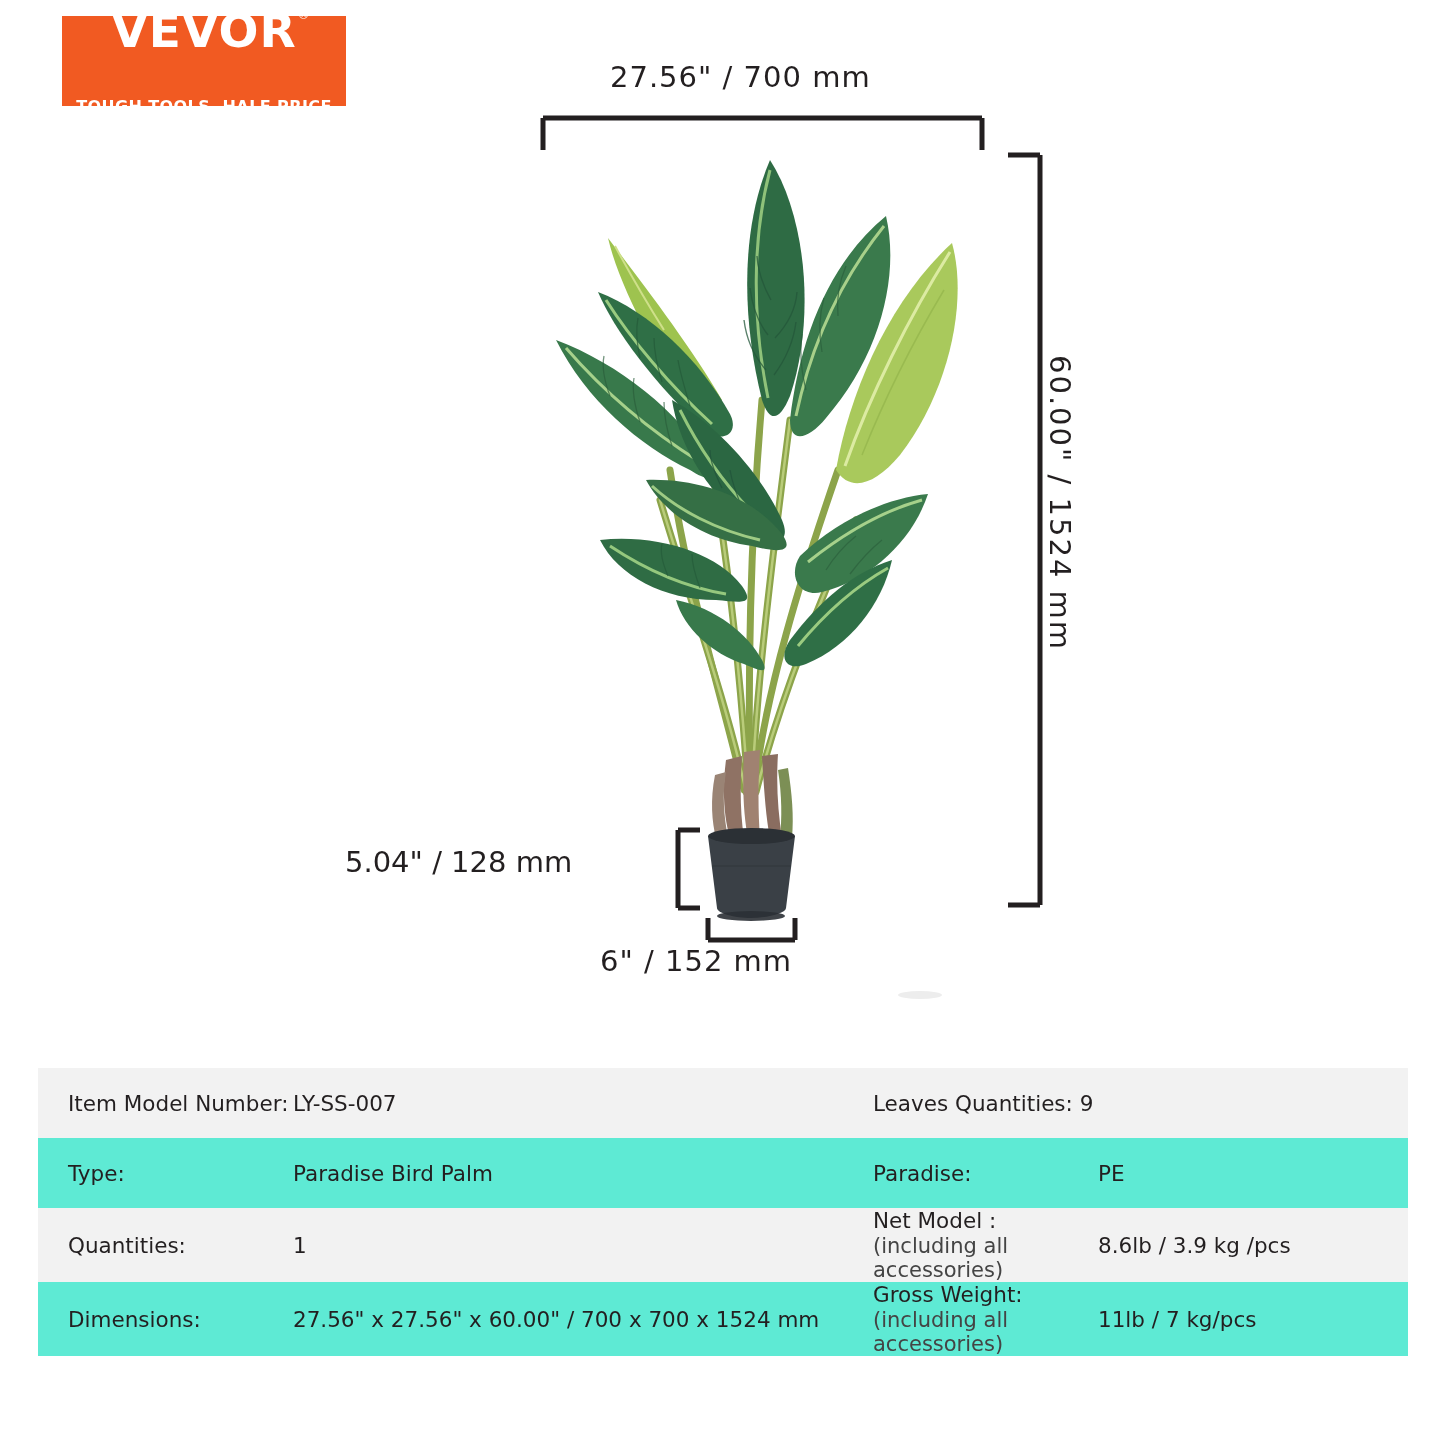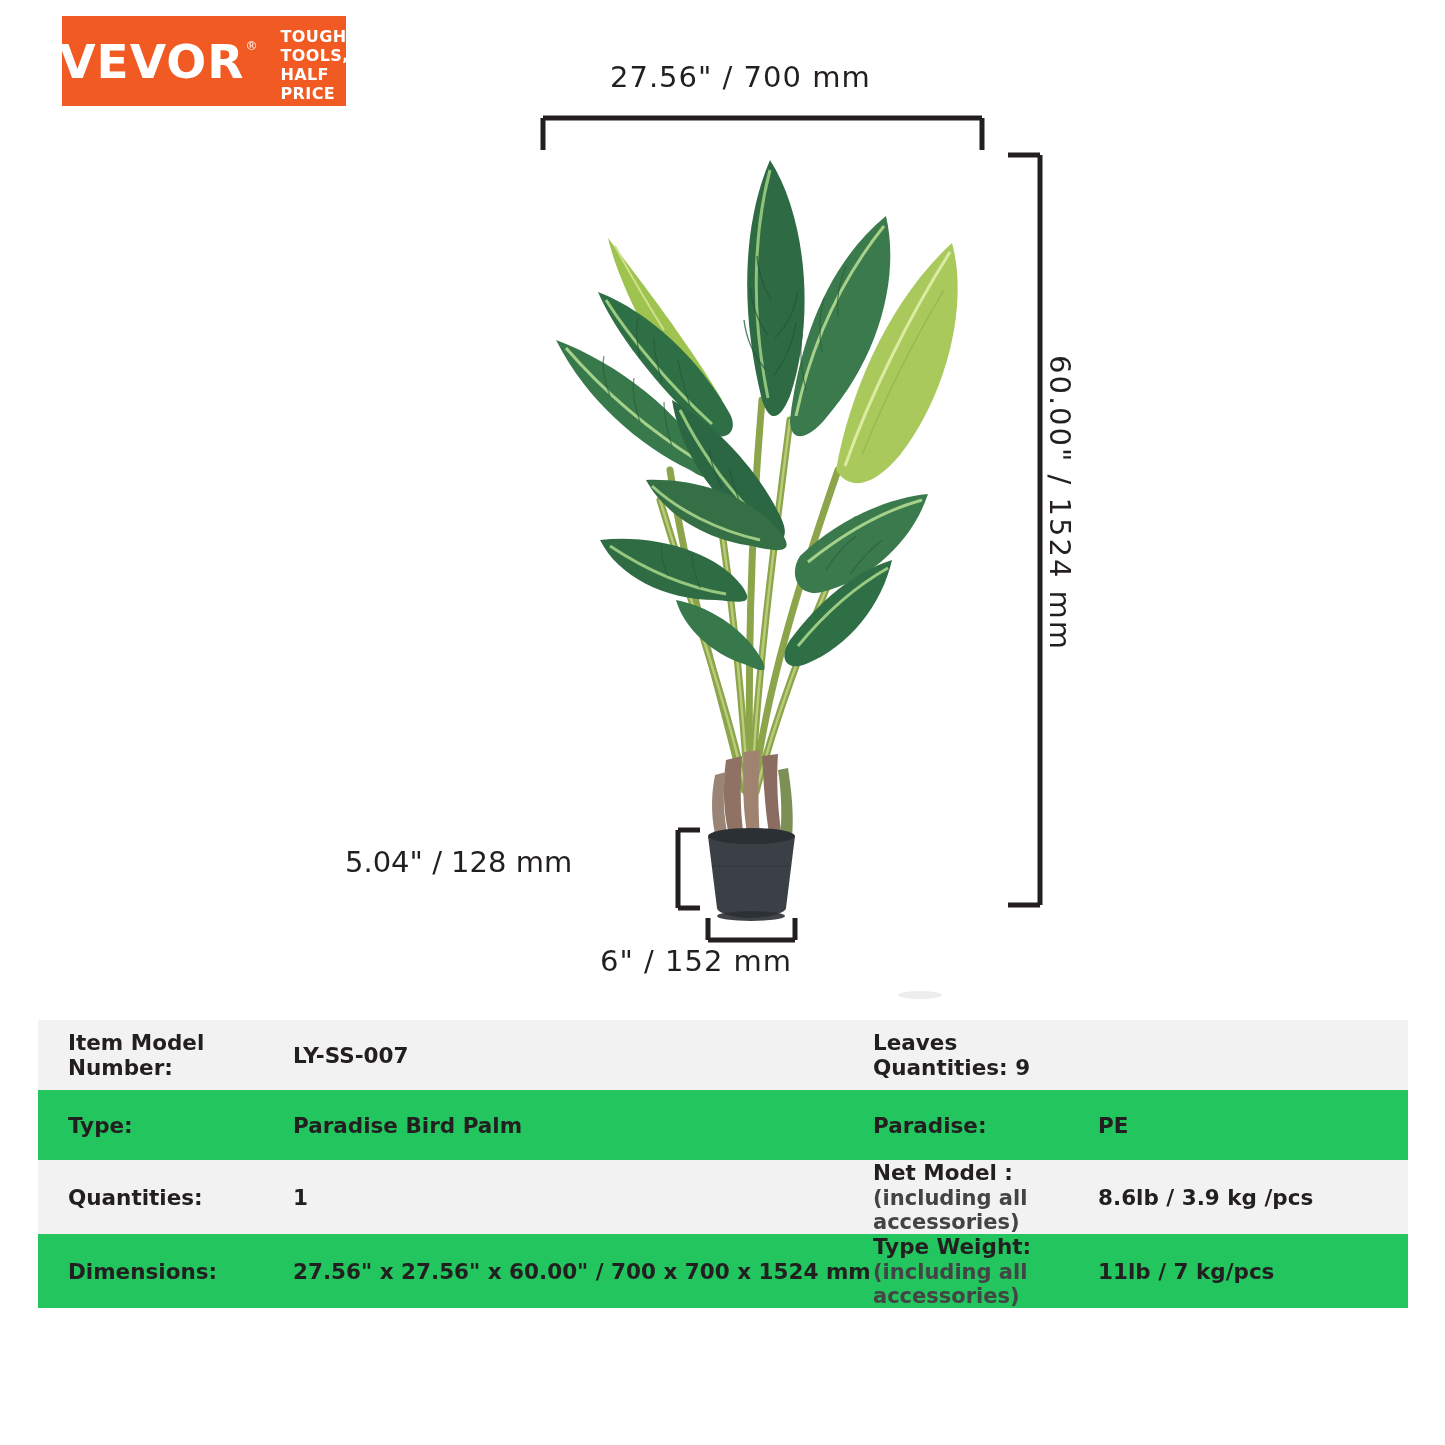--- a/index.html
+++ b/index.html
@@ -15,21 +15,21 @@
     overflow: hidden;
   }
 
   
   .logo {
     position: absolute;
     left: 62px; top: 16px;
     width: 284px; height: 90px;
     background: #f15a22;
     display: flex;
-    flex-direction: row;
+    flex-direction: column;
     align-items: center;
     justify-content: center;
     gap: 36px;
   }
   .logo-word {
     color: #ffffff;
     font-size: 47px;
     font-weight: bold;
     letter-spacing: 1px;
     line-height: 1;
@@ -69,33 +69,32 @@
     left: 1043px; top: 355px;
     writing-mode: vertical-rl;
     letter-spacing: 2px;
   }
   .label-pot-h  { left: 345px; top: 845px; }
   .label-pot-w  { left: 600px; top: 944px; letter-spacing: 1px; }
 
   
   .spec-table {
     position: absolute;
-    left: 38px; top: 1020px;
+    left: 38px; top: 1068px;
     width: 1370px;
     border-collapse: collapse;
     font-size: 21.5px;
-    font-weight: bold;
   }
   .spec-table td {
     padding: 0;
     vertical-align: middle;
   }
   .spec-row { height: 70px; }
   .spec-row.alt td { background: #f2f2f2; }
-  .spec-row td { background: #22c55e; }
+  .spec-row td { background: #5eead4; }
   .c-label  { width: 255px; padding-left: 30px !important; color: #231f20; }
   .c-value  { width: 580px; color: #231f20; }
   .c-label2 { width: 225px; color: #231f20; }
   .c-value2 { color: #231f20; }
   .sub {
     display: block;
     font-size: 21px;
     color: #444;
     margin-top: 1px;
   }
@@ -267,19 +266,19 @@
       <td class="c-label2">
         <span>Net Model :</span>
         <span class="sub">(including all accessories)</span>
       </td>
       <td class="c-value2">8.6lb / 3.9  kg /pcs</td>
     </tr>
     <tr class="spec-row">
       <td class="c-label">Dimensions:</td>
       <td class="c-value">27.56" x 27.56" x 60.00" / 700 x 700 x 1524 mm</td>
       <td class="c-label2">
-        <span>Type Weight:</span>
+        <span>Gross Weight:</span>
         <span class="sub">(including all accessories)</span>
       </td>
       <td class="c-value2">11lb / 7  kg/pcs</td>
     </tr>
   </tbody>
 </table>
 
 </body></html>

